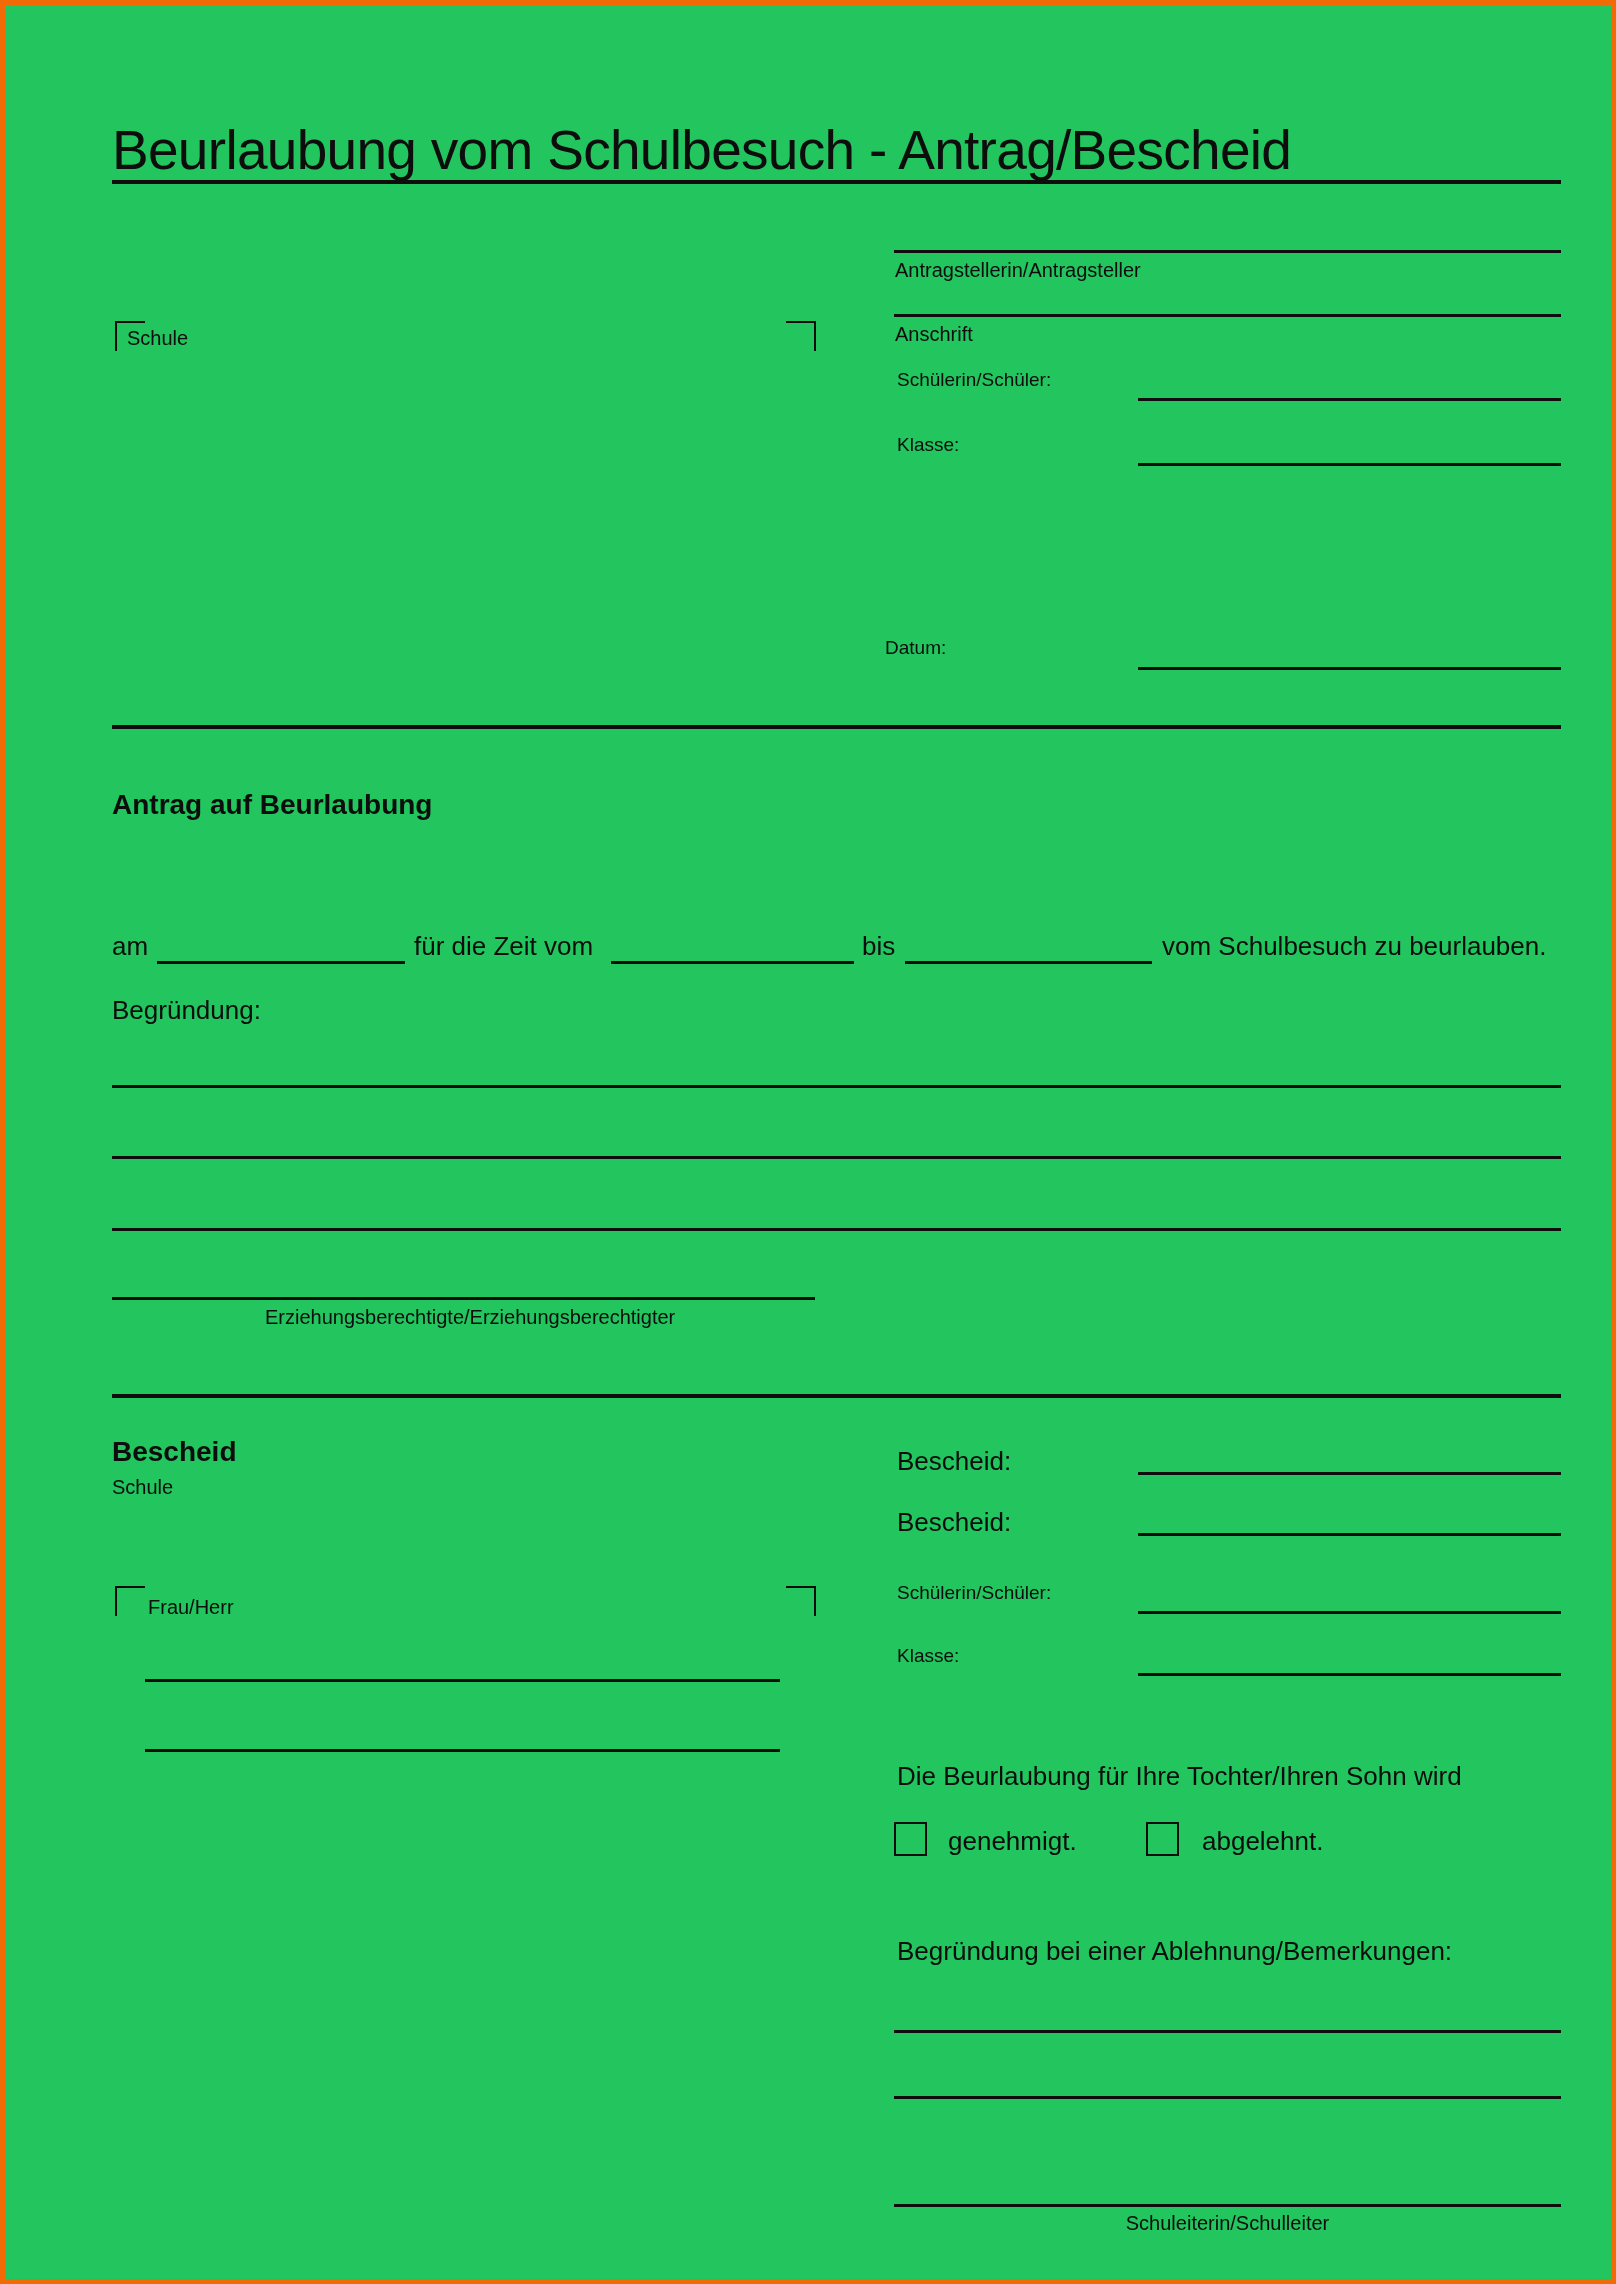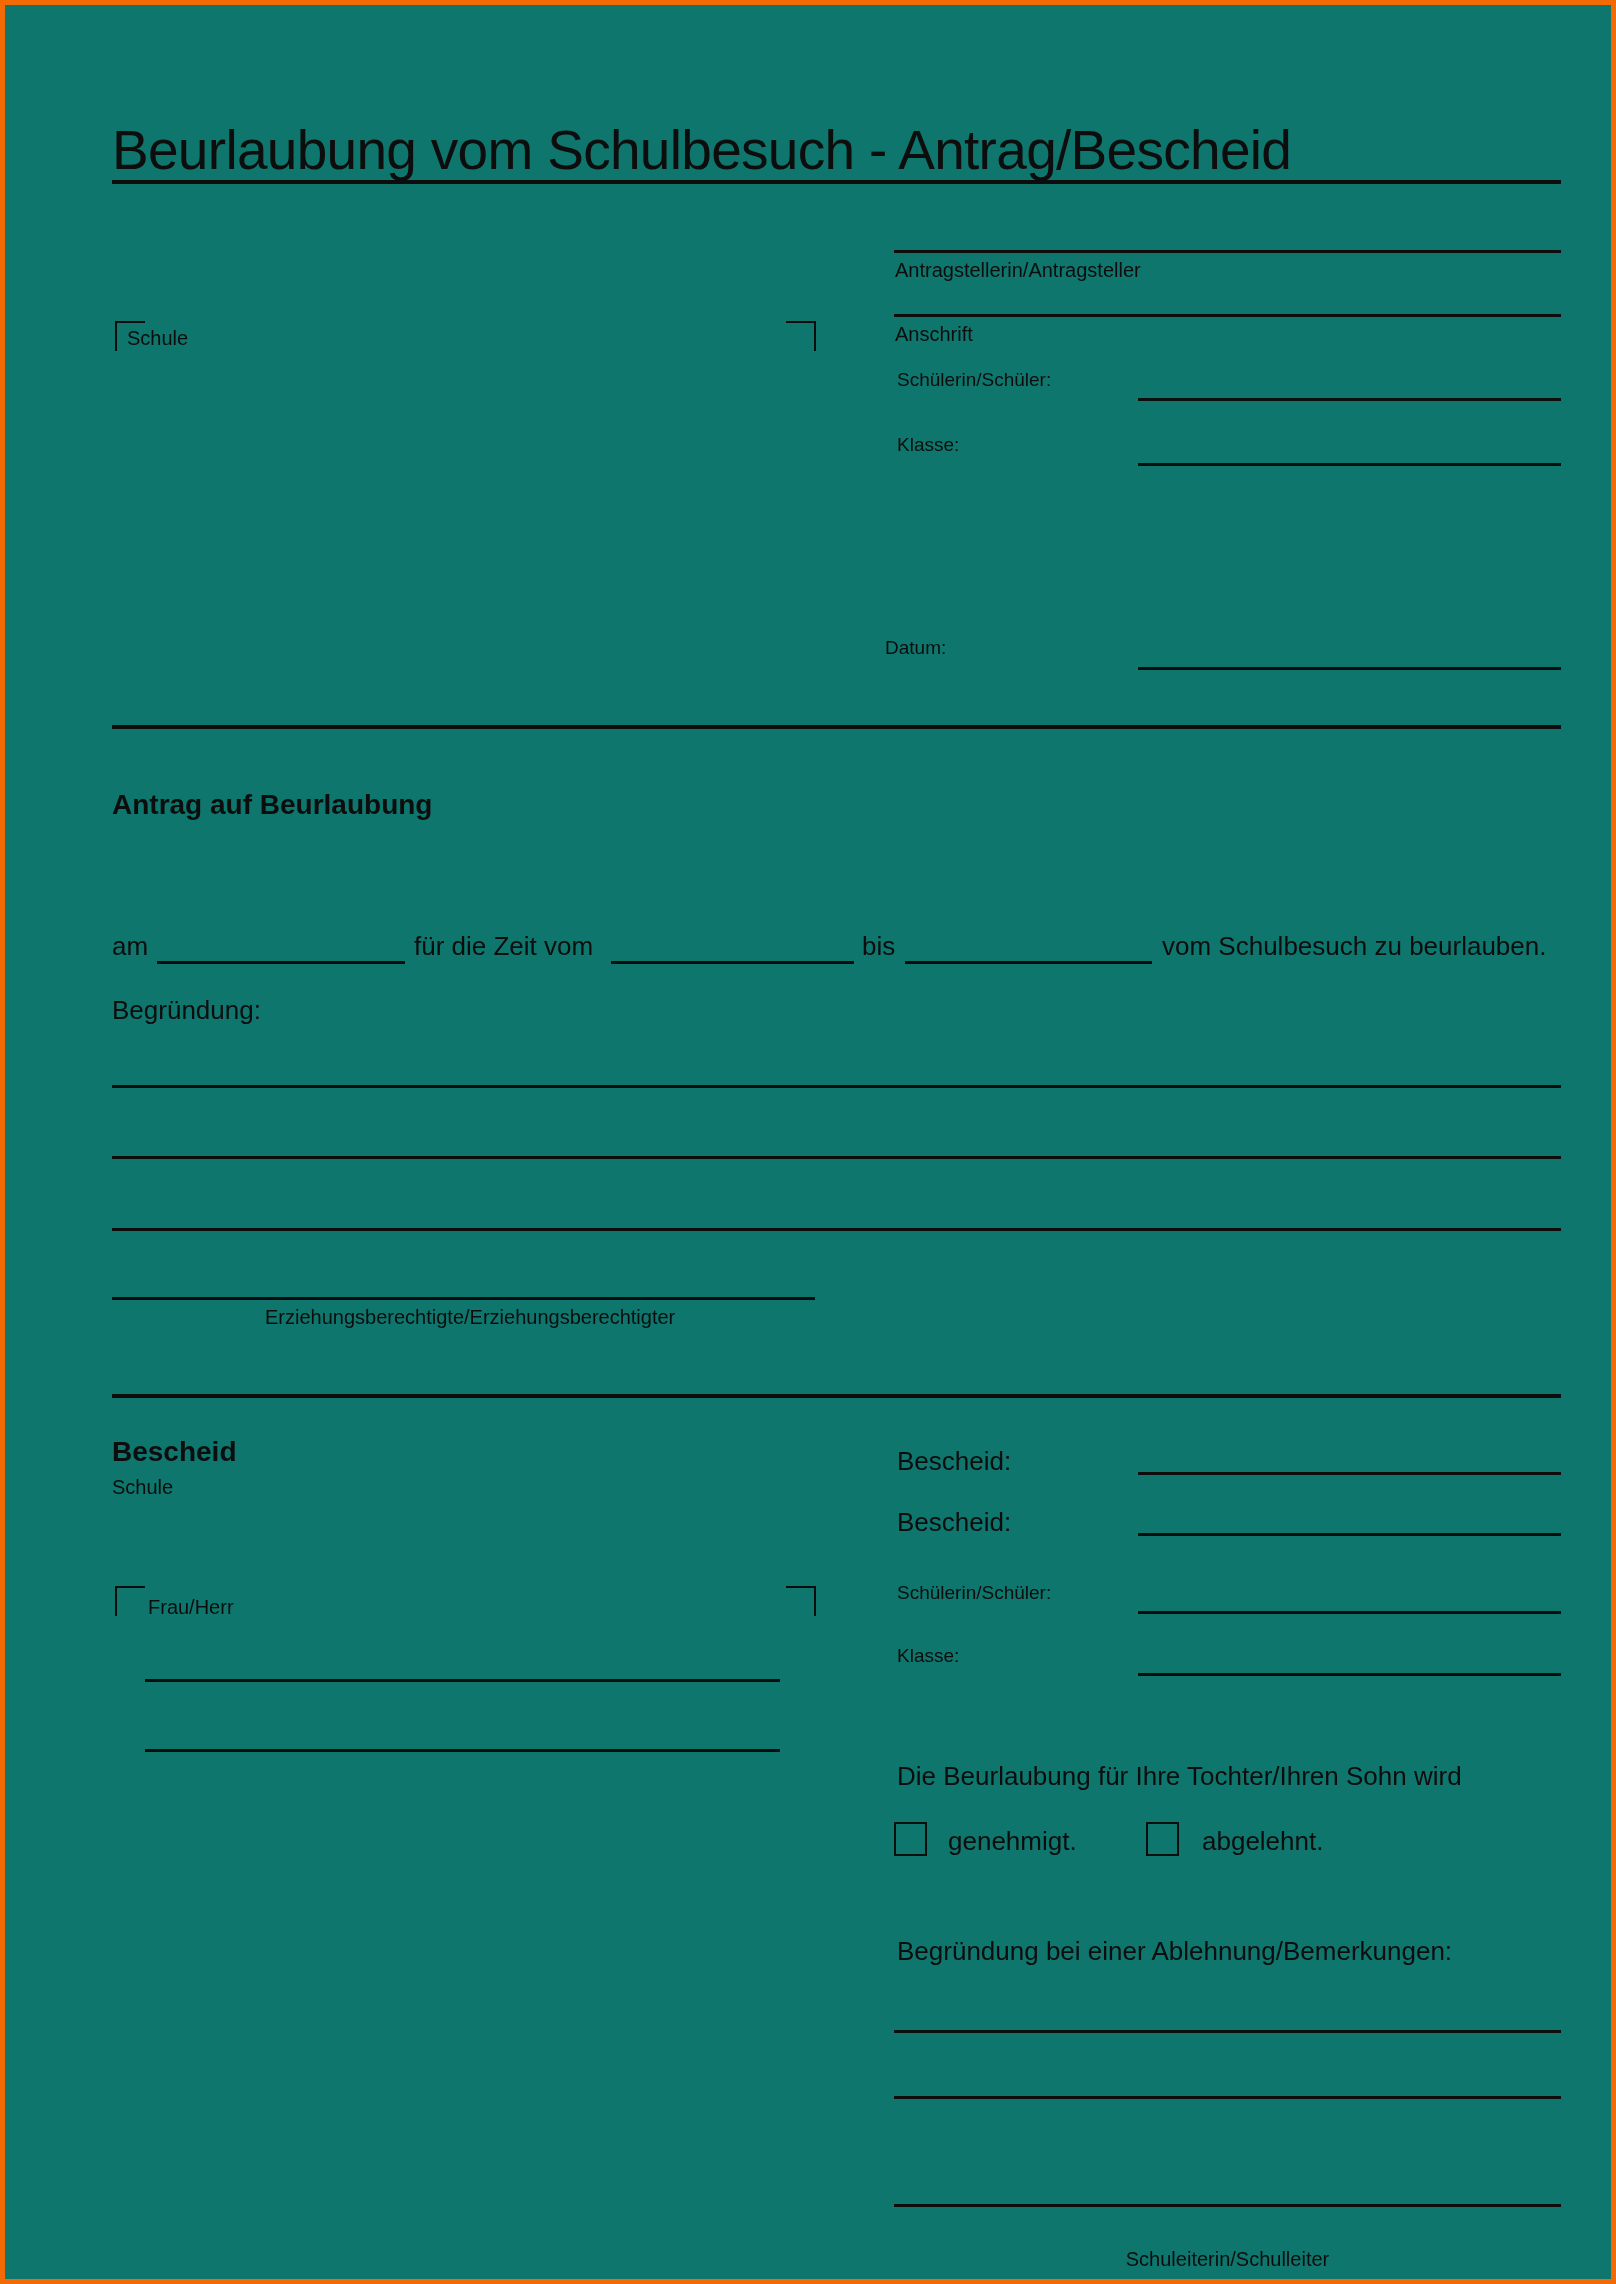--- a/index.html
+++ b/index.html
@@ -1,37 +1,37 @@
 <!DOCTYPE html>
 <html style="font-size:10.4px"><head>
 <meta charset="utf-8">
 <style>
   html,body{margin:0;padding:0;background:#e8e8e8;}
   #page{
     position:relative;
     width:1616px;height:2284px;
-    background:#0f766e;
+    background:#22c55e;
     border:5.9px solid #f26a06;
     box-sizing:border-box;
     font-family:"Liberation Sans", sans-serif;
     color:#0d0d0d;
     overflow:hidden;
   }
   .abs{position:absolute;line-height:1.1;white-space:nowrap;}
   .t-title{font-size:55px;letter-spacing:-0.7px;}
   .t-h{font-size:28px;font-weight:bold;}
   .t-body{font-size:26px;}
   .t-label{font-size:19px;}
   .t-small{font-size:20px;}
   .wline{position:absolute;background:#0d0d0d;height:2.6px;}
   .rule{position:absolute;background:#0d0d0d;height:3.9px;}
   .bracket-l{position:absolute;width:28px;height:28px;border-left:2.6px solid #0d0d0d;border-top:2.6px solid #0d0d0d;}
   .bracket-r{position:absolute;width:28px;height:28px;border-right:2.6px solid #0d0d0d;border-top:2.6px solid #0d0d0d;}
   .checkbox{position:absolute;width:33px;height:34px;border:2.6px solid #0d0d0d;background:transparent;box-sizing:border-box;}
-  .center{text-align:center;margin-top:36px;}
+  .center{text-align:center;}
 </style>
 </head>
 <body>
 
 <div id="page">
 
   <div class="abs t-title" style="left:107px;top:115px;">Beurlaubung vom Schulbesuch - Antrag/Bescheid</div>
   <div class="rule" style="left:107px;top:175px;width:1449px;"></div>
 
   <div class="wline" style="left:889px;top:245px;width:667px;"></div>

